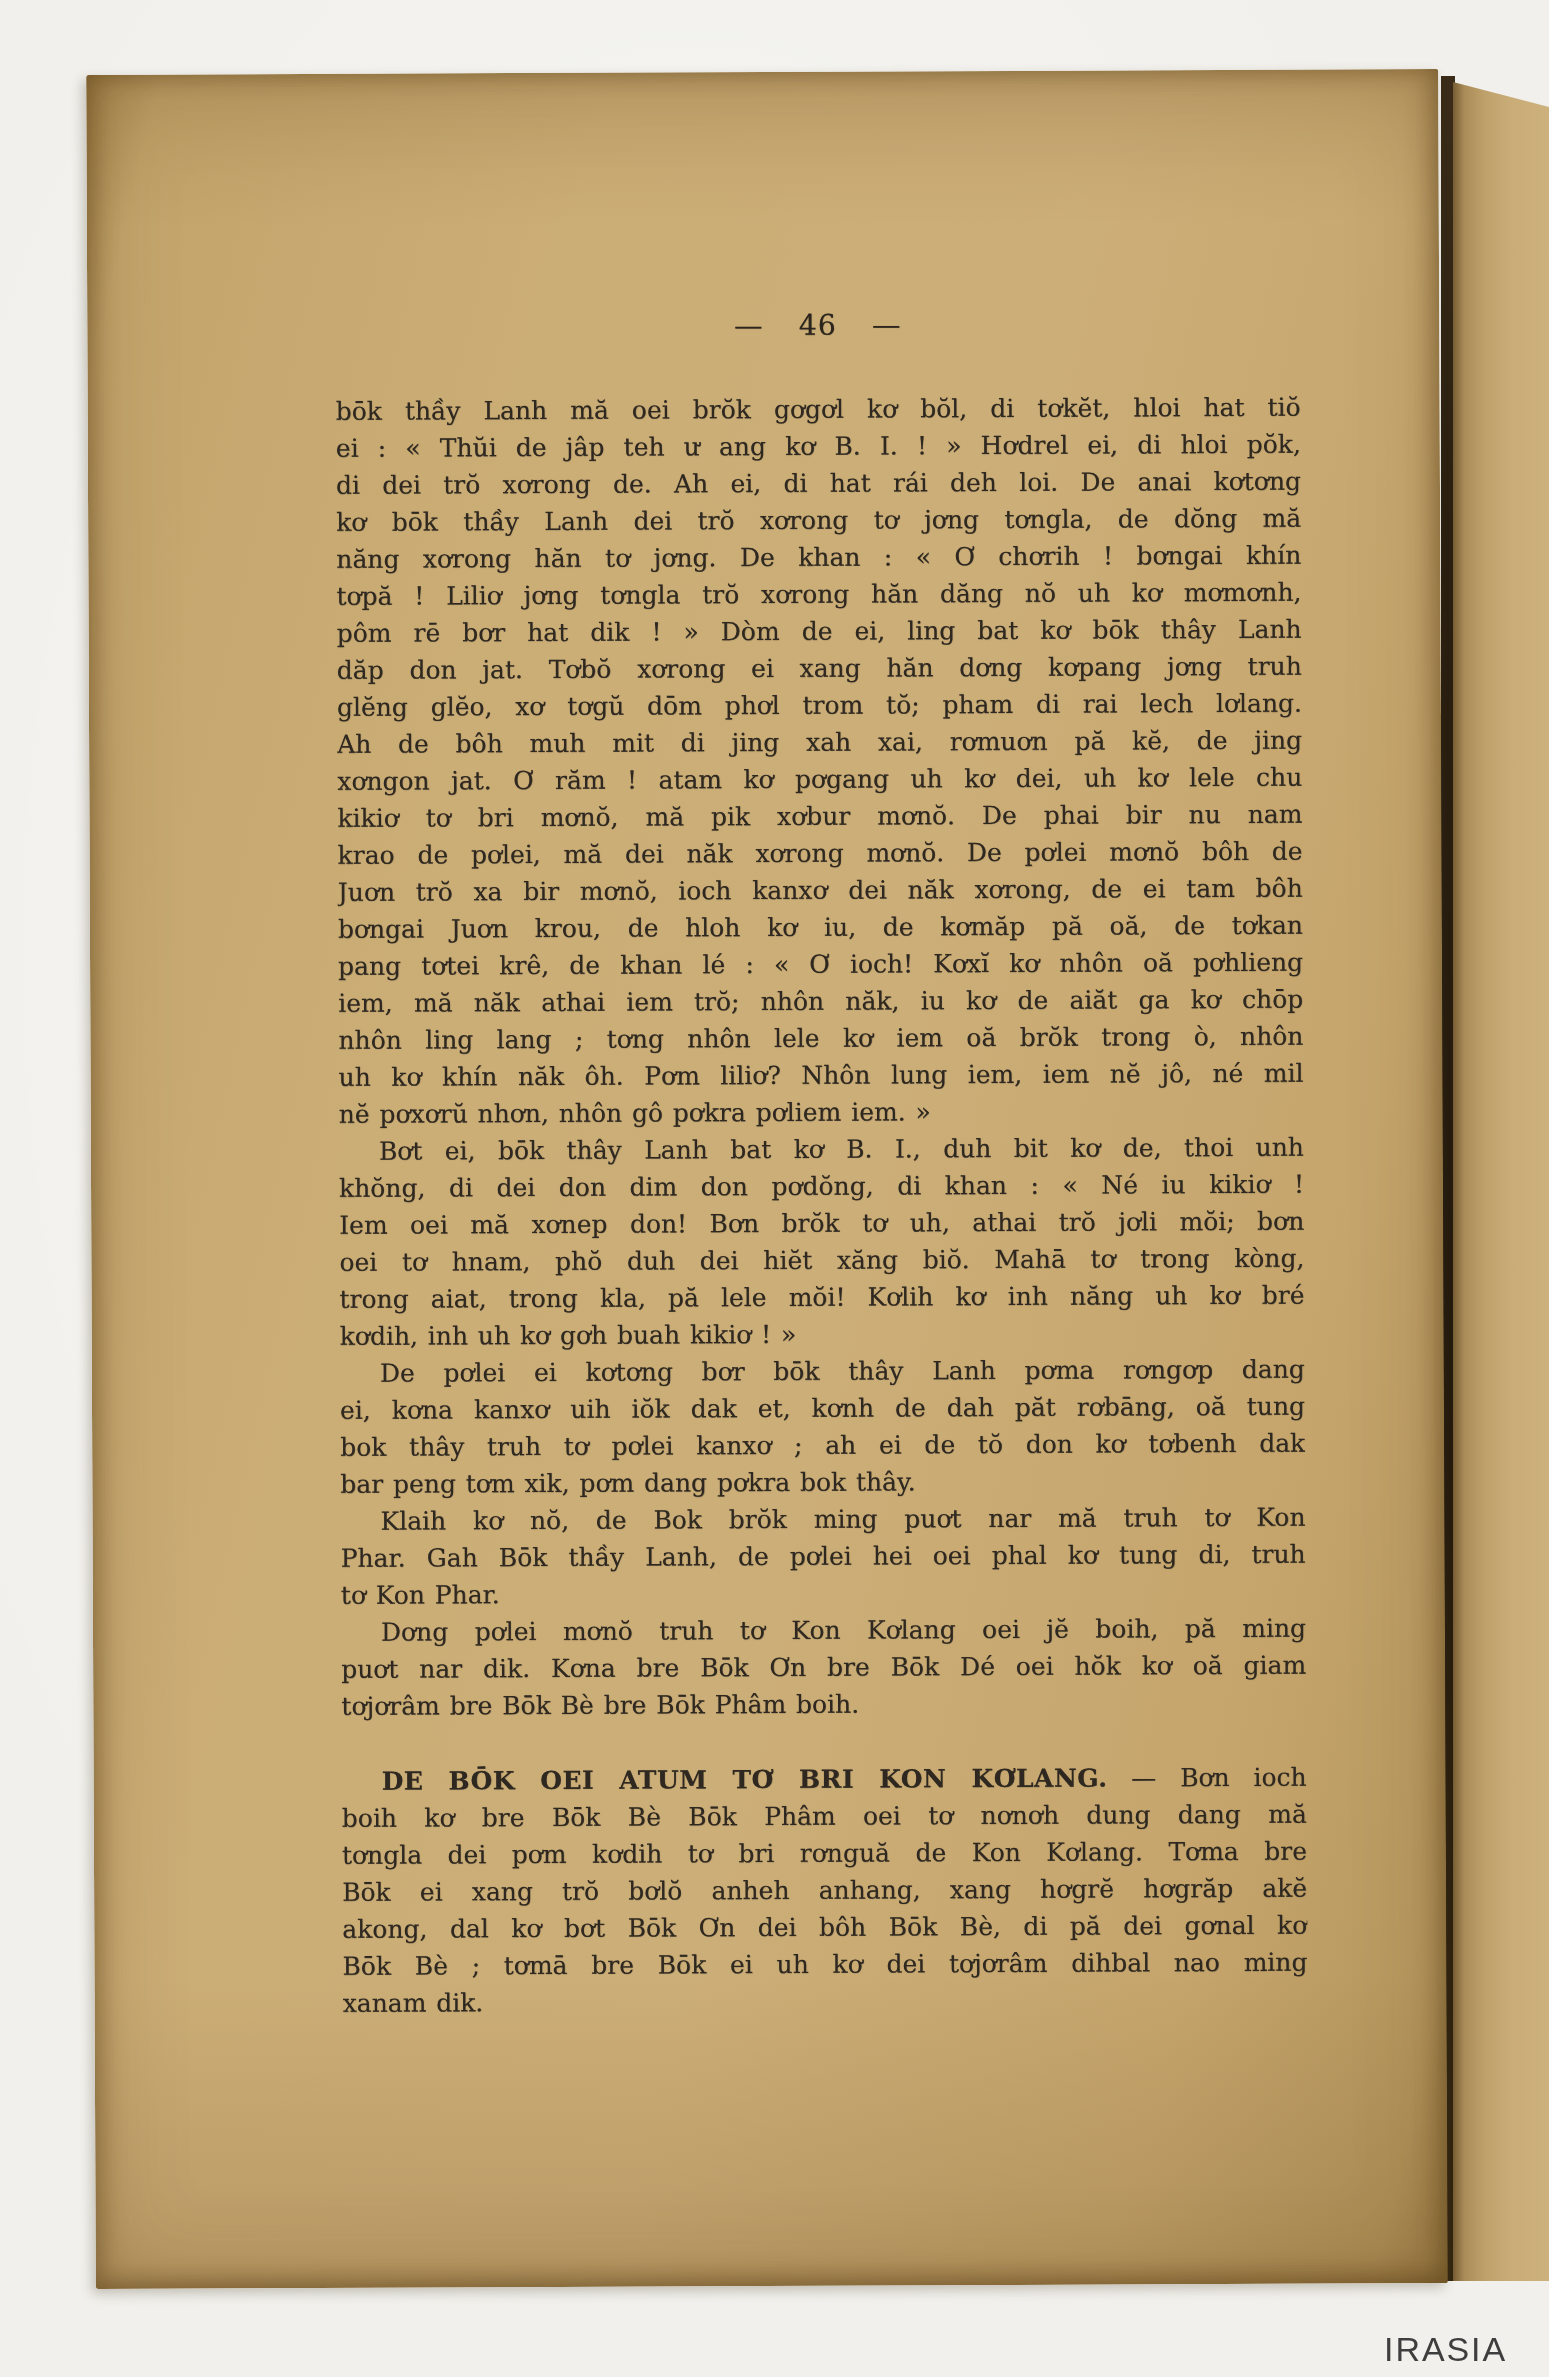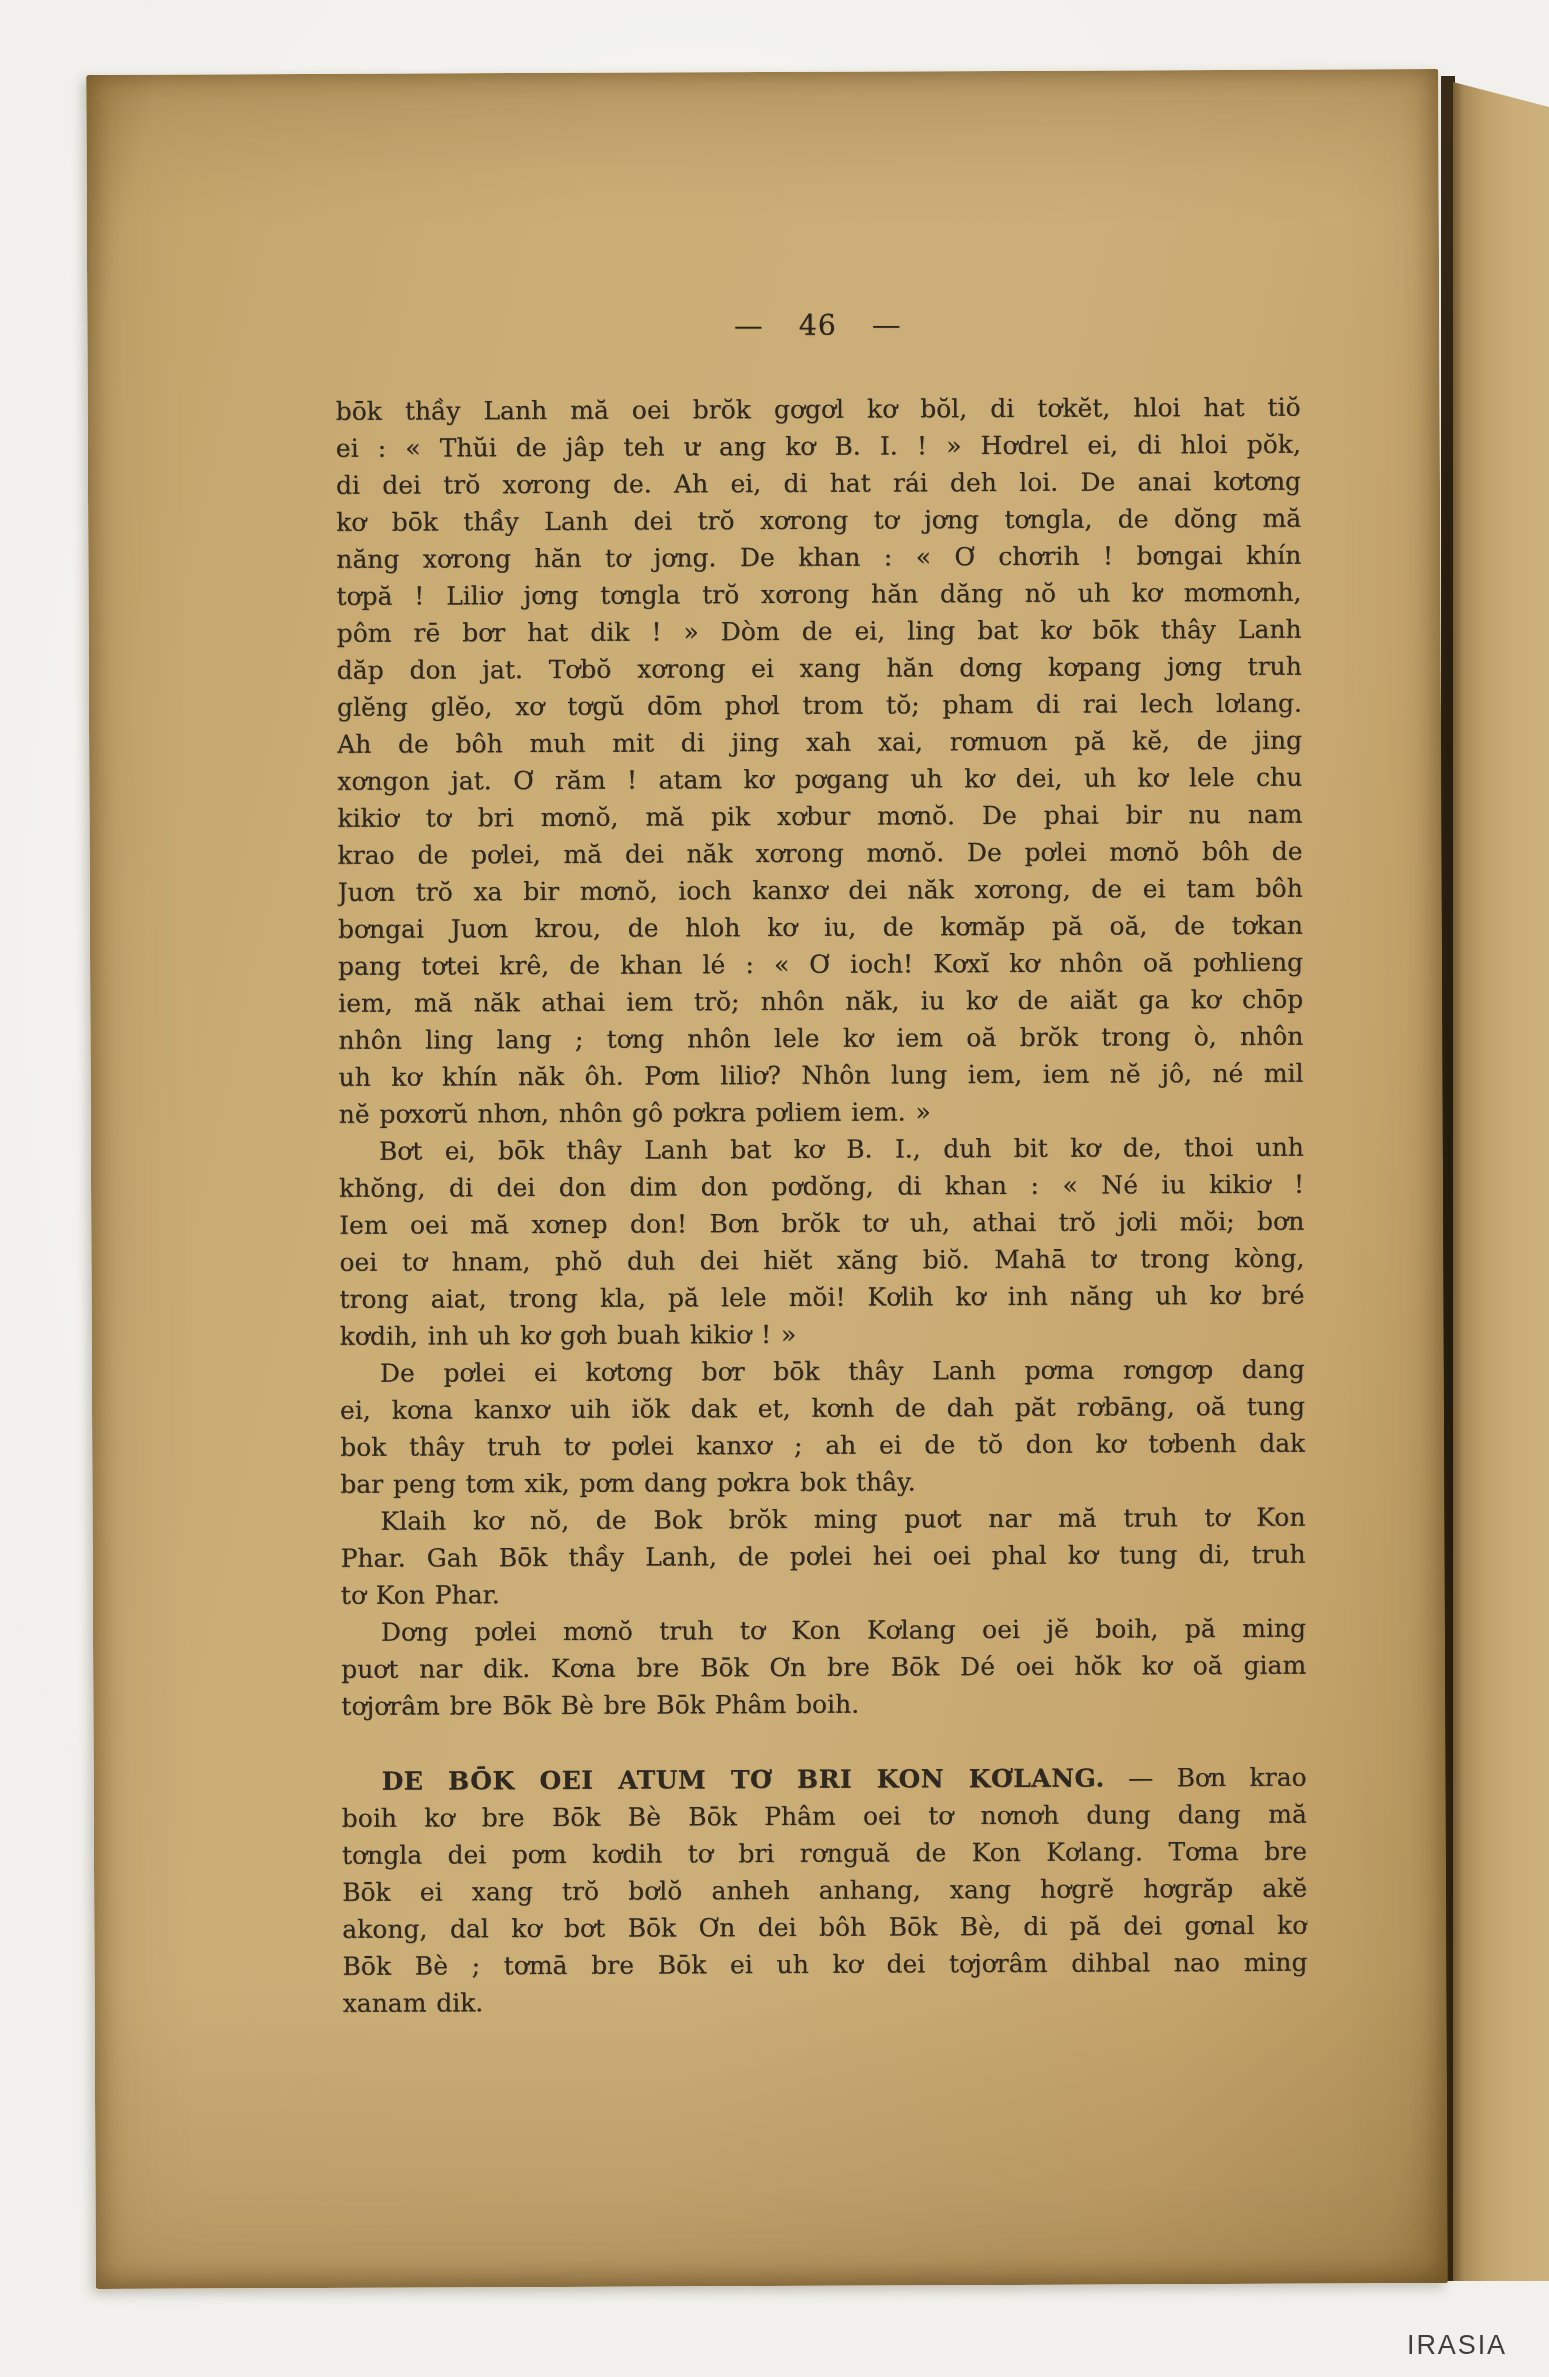--- a/index.html
+++ b/index.html
@@ -48,21 +48,21 @@
   }
   .line.just{text-align:justify;text-align-last:justify;}
   .line.left{text-align:left;text-align-last:left;}
   .line.indent{text-indent:40px;}
   .para{margin:0;}
   .para.space-before{margin-top:38px;}
   .bold{font-weight:bold;letter-spacing:0.5px;}
   .watermark{
     position:absolute;right:42px;top:2330px;
     font-family:"Liberation Sans", sans-serif;
-    font-size:27px;color:#3e3e3e;letter-spacing:1.9px;
+    font-size:34px;color:#3e3e3e;letter-spacing:1.9px;
   }
 </style>
 </head>
 <body>
 
 <div class="page-gap"></div>
 <div class="page-next"></div>
 
 <div class="page-main">
   <div class="content">
@@ -108,21 +108,21 @@
           <div class="line just indent">Klaih kơ nŏ, de Bok brŏk ming puơt nar mă truh tơ Kon</div>
           <div class="line just">Phar. Gah Bōk thầy Lanh, de pơlei hei oei phal kơ tung di, truh</div>
           <div class="line left">tơ Kon Phar.</div>
         </div>
         <div class="para">
           <div class="line just indent">Dơng pơlei mơnŏ truh tơ Kon Kơlang oei jĕ boih, pă ming</div>
           <div class="line just">puơt nar dik. Kơna bre Bōk Ơn bre Bōk Dé oei hŏk kơ oă giam</div>
           <div class="line left">tơjơrâm bre Bōk Bè bre Bōk Phâm boih.</div>
         </div>
         <div class="para space-before">
-          <div class="line just indent"><span class="bold">DE BŌK OEI ATUM TƠ BRI KON KƠLANG.</span><span> — Bơn krao</span></div>
+          <div class="line just indent"><span class="bold">DE BŌK OEI ATUM TƠ BRI KON KƠLANG.</span><span> — Bơn ioch</span></div>
           <div class="line just">boih kơ bre Bōk Bè Bōk Phâm oei tơ nơnơh dung dang mă</div>
           <div class="line just">tơngla dei pơm kơdih tơ bri rơnguă de Kon Kơlang. Tơma bre</div>
           <div class="line just">Bōk ei xang trŏ bơlŏ anheh anhang, xang hơgrĕ hơgrăp akĕ</div>
           <div class="line just">akong, dal kơ bơt Bōk Ơn dei bôh Bōk Bè, di pă dei gơnal kơ</div>
           <div class="line just">Bōk Bè ; tơmā bre Bōk ei uh kơ dei tơjơrâm dihbal nao ming</div>
           <div class="line left">xanam dik.</div>
         </div>
       </div>
   </div>
 </div>

